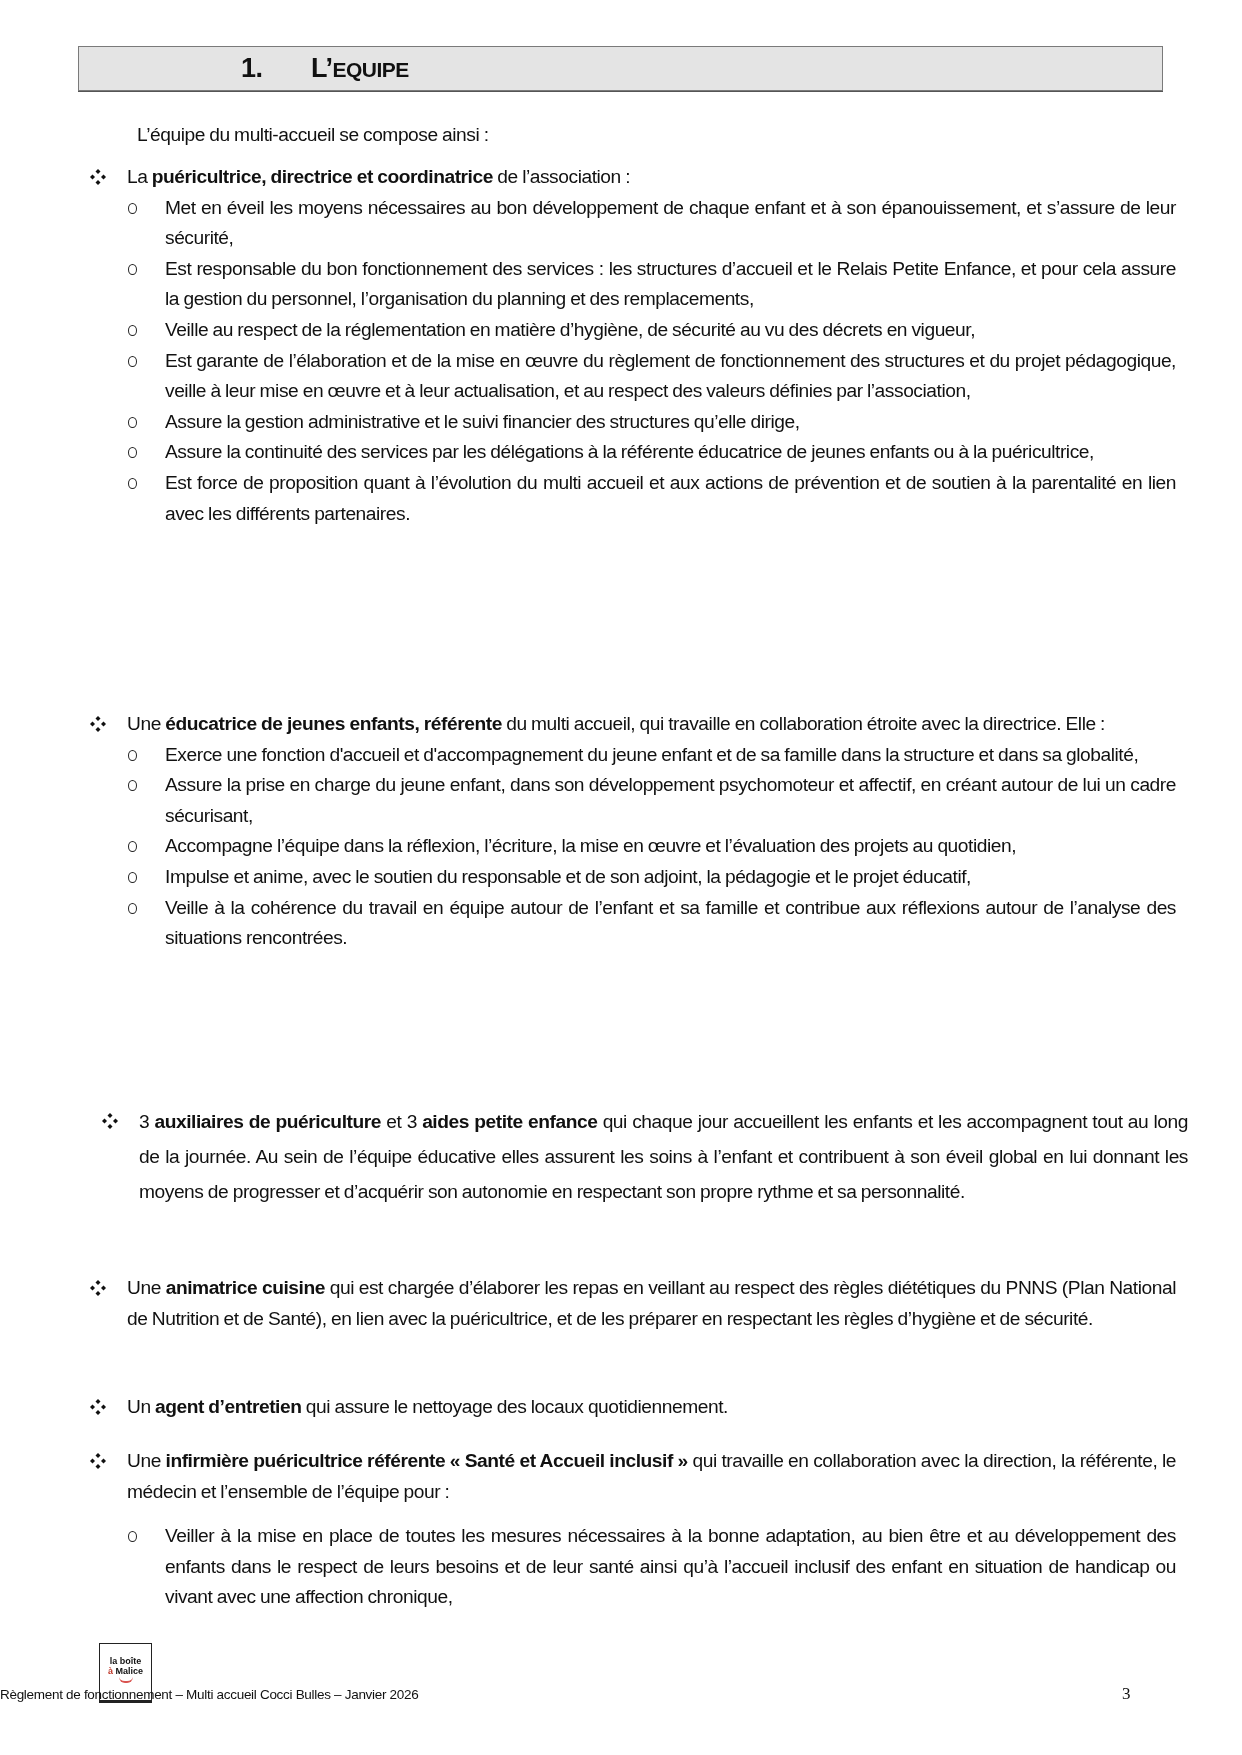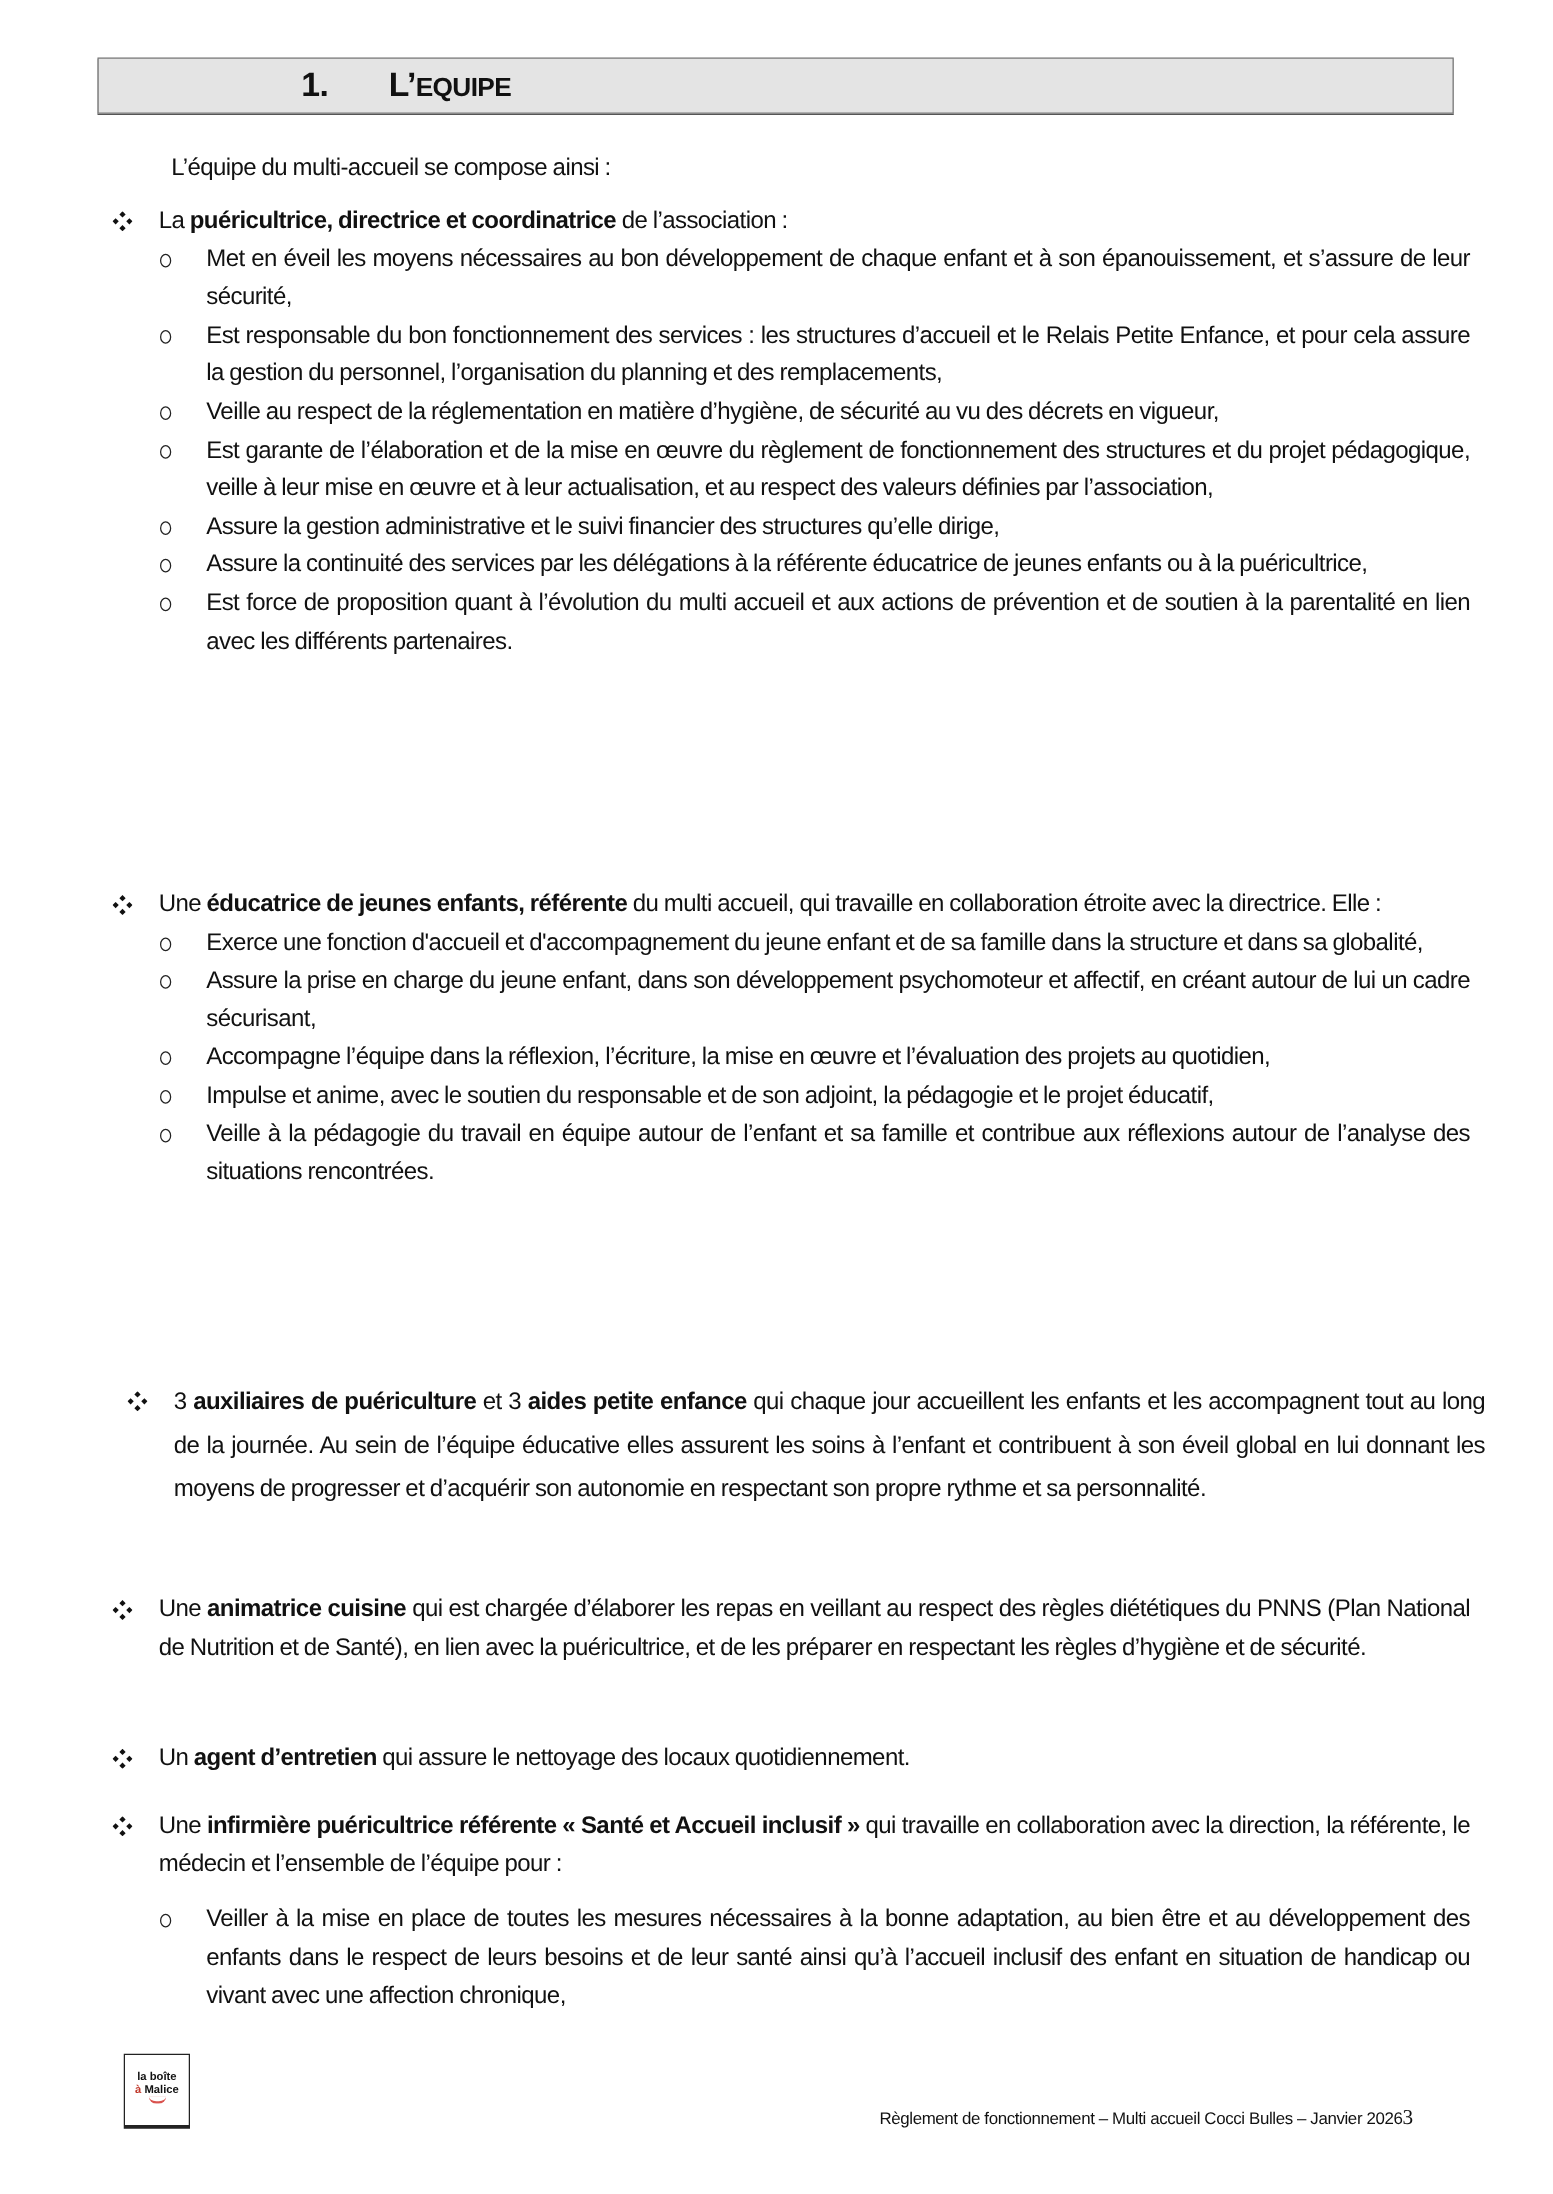--- a/index.html
+++ b/index.html
@@ -46,21 +46,21 @@
     border: 1px solid #222; border-bottom: 3px solid #222; box-sizing: border-box; background: #fff;
     font-family: "Liberation Sans", sans-serif; font-weight: bold; font-size: 9px; line-height: 10px;
     text-align: center; padding-top: 12px; margin-left: 20px;
   }
   .footer-logo .a { color: #c0392b; }
   .footer-logo .smile {
     display: block; margin: 1px auto 0; width: 14px; height: 4px;
     border-bottom: 2px solid #d9534f; border-radius: 0 0 8px 8px;
   }
   .footer-text {
-    position: absolute; left: 0; width: 1122px; top: 1687px; text-align: right;
+    position: absolute; left: 0; width: 1122px; top: 1687px; text-align: left;
     font-size: 13.5px; letter-spacing: -0.3px; color: #111;
   }
   .page-number {
     position: absolute; left: 1122px; top: 1684px; font-family: "Liberation Serif", serif; font-size: 17px;
   }
 </style>
 </head>
 <body>
 
 <div class="page-header">
@@ -135,21 +135,21 @@
   <div class="sub-row">
       <span class="circle"></span>
       <div class="sub-text">Accompagne l’équipe dans la réflexion, l’écriture, la mise en œuvre et l’évaluation des projets au quotidien,</div>
     </div>
   <div class="sub-row">
       <span class="circle"></span>
       <div class="sub-text">Impulse et anime, avec le soutien du responsable et de son adjoint, la pédagogie et le projet éducatif,</div>
     </div>
   <div class="sub-row">
       <span class="circle"></span>
-      <div class="sub-text"> Veille à la pédagogie du travail en équipe autour de l’enfant et sa famille et contribue aux réflexions autour de l’analyse des situations rencontrées.</div>
+      <div class="sub-text"> Veille à la cohérence du travail en équipe autour de l’enfant et sa famille et contribue aux réflexions autour de l’analyse des situations rencontrées.</div>
     </div>
 </div>
 
 <div class="block text lh15" style="top:1104px;">
   <div class="bullet-row">
     <svg class="diamond" viewBox="0 0 16 16" style="top:9px;">
         <g fill="#111">
           <polygon points="8,0 10.5,2.5 8,5 5.5,2.5"></polygon>
           <polygon points="8,11 10.5,13.5 8,16 5.5,13.5"></polygon>
           <polygon points="2.5,5.5 5,8 2.5,10.5 0,8"></polygon>

